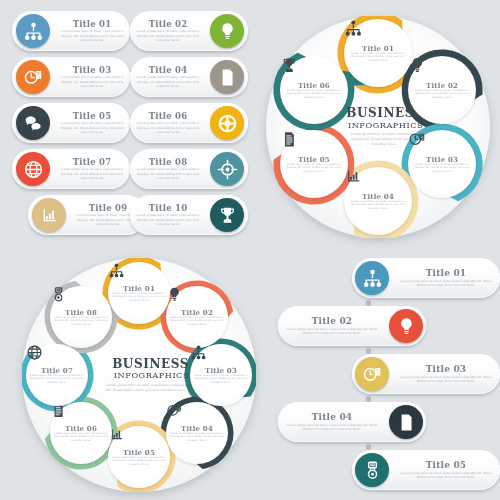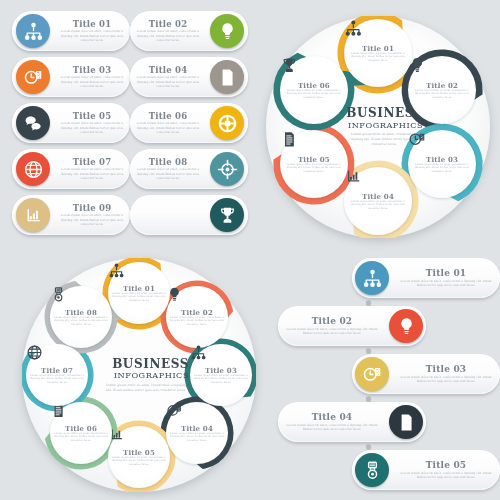--- a/index.html
+++ b/index.html
@@ -187,40 +187,44 @@
             <circle cx="12" cy="12" r="6.3" fill="none" stroke="#fff" stroke-width="1.7"></circle>
             <circle cx="12" cy="12" r="2.2" fill="#fff"></circle>
             <path d="M12 1.8v5.2M12 17v5.2M1.8 12h5.2M17 12h5.2" stroke="#fff" stroke-width="1.9" stroke-linecap="round"></path>
           </svg>
         </div>
         <div class="txtwrap">
           <div class="ttl">Title 08</div>
           <div class="lorem">Lorem ipsum dolor sit amet, consectetur a dipising elit. Etiam finibus tortor quis arcu consectur lacus.</div>
         </div>
       </div>
-      <div class="pill" style="left: 12px; top: 195px; width: 118px;">
+      <div class="pill" style="left: 28px; top: 195px; width: 118px;">
         <div class="circ" style="background:#dcc086">
           <svg width="21" height="21" viewBox="0 0 24 24" aria-hidden="true">
             <path d="M7.8 16.4v-3.6h2.3v3.6zM11.3 16.4V9.8h2.3v6.6zM14.8 16.4V6.6h2.3v9.8z" fill="#fff"></path>
             <path d="M6 5.2v12.6h13" fill="none" stroke="#fff" stroke-width="1.5" stroke-linecap="round"></path>
           </svg>
         </div>
         <div class="txtwrap">
           <div class="ttl">Title 09</div>
           <div class="lorem">Lorem ipsum dolor sit amet, consectetur a dipising elit. Etiam finibus tortor quis arcu consectur lacus.</div>
         </div>
       </div>
       <div class="pill rev" style="left: 130px; top: 195px; width: 118px;">
         <div class="circ" style="background:#1f5b5c">
           <svg width="21" height="21" viewBox="0 0 24 24" aria-hidden="true">
             <path d="M8 3.2h8v5.4a4 4 0 0 1-8 0z" fill="#fff"></path>
             <path d="M8 4.6H5.4v1.8a3 3 0 0 0 2.8 3M16 4.6h2.6v1.8a3 3 0 0 1-2.8 3" fill="none" stroke="#fff" stroke-width="1.4"></path>
             <path d="M10.9 12.4h2.2v3.4h-2.2z" fill="#fff"></path>
             <path d="M7.6 18.6c0-1.6 1.4-2.8 4.4-2.8s4.4 1.2 4.4 2.8v1.8H7.6z" fill="#fff"></path>
           </svg>
+        </div>
+        <div class="txtwrap">
+          <div class="ttl">Title 10</div>
+          <div class="lorem">Lorem ipsum dolor sit amet, consectetur a dipising elit. Etiam finibus tortor quis arcu consectur lacus.</div>
         </div>
       </div>
     </div>
   <div id="wheel6Box" class="wheel" style="left:266px;top:16px;width:224px;height:222px;">
       <div class="blob"></div>
       <svg width="224" height="222" viewBox="0 0 224 222">
         <path d="M 138.6 58.1 A 34.0 34.0 0 1 1 129.8 8.0 Q 132.8 74.9 159.9 83.3" fill="none" stroke="#f0ad2b" stroke-width="13" stroke-linecap="round" opacity="1"></path>
         <path d="M 171.1 107.6 A 34.0 34.0 0 1 1 210.1 74.9 Q 153.7 111.0 159.9 138.7" fill="none" stroke="#37474f" stroke-width="13" stroke-linecap="round" opacity="1"></path>
         <path d="M 144.5 160.5 A 34.0 34.0 0 1 1 192.3 177.9 Q 132.8 147.1 112.0 166.3" fill="none" stroke="#4ab3c4" stroke-width="13" stroke-linecap="round" opacity="1"></path>
         <path d="M 85.4 163.9 A 34.0 34.0 0 1 1 94.2 214.0 Q 91.1 147.1 64.1 138.7" fill="none" stroke="#f5dda6" stroke-width="13" stroke-linecap="round" opacity="1"></path>

